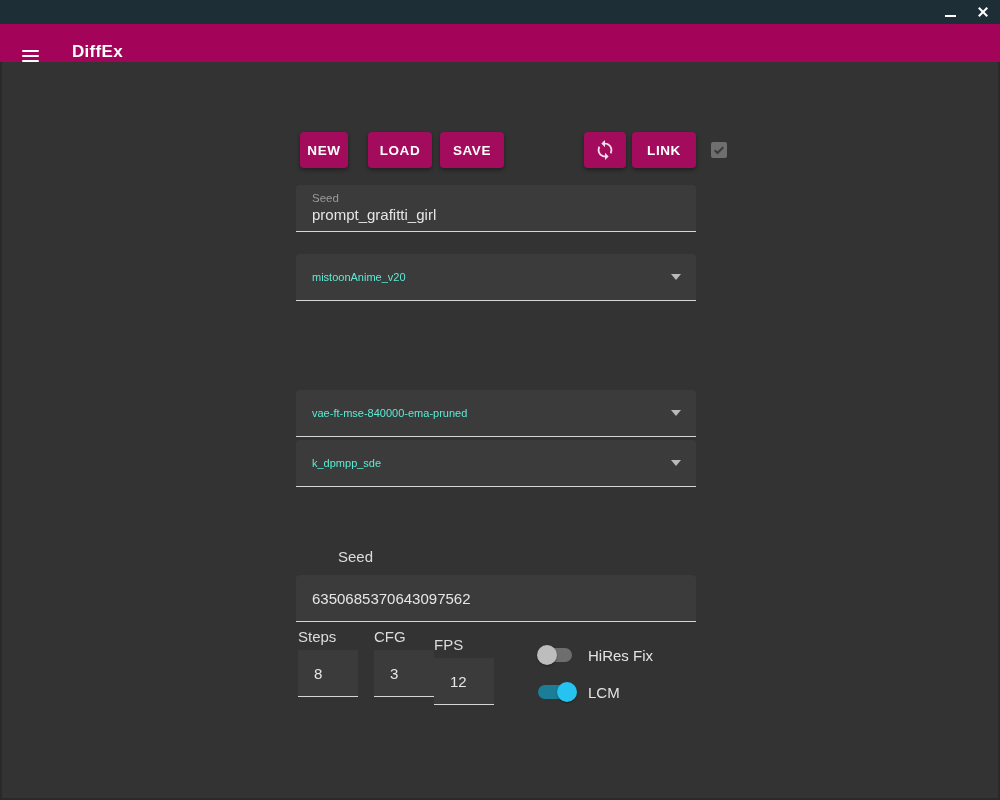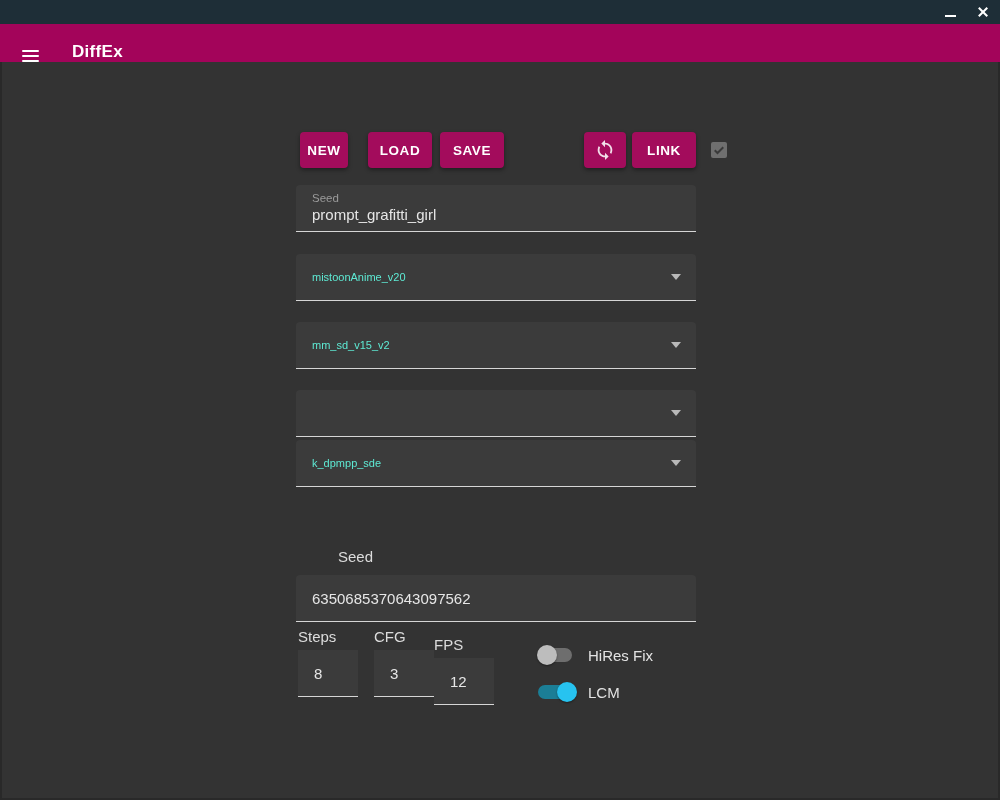--- a/index.html
+++ b/index.html
@@ -133,26 +133,23 @@
       <div class="field name-field">
         <span class="field-label">Seed</span>
         <input class="low" type="text" value="prompt_grafitti_girl" style="">
       </div>
 
       <div class="select select-1">
         <span class="select-value">mistoonAnime_v20</span>
         <span class="dd-arrow"></span>
       </div>
 
-      <div class="select select-2">
-        <span class="select-value">mm_sd_v15_v2</span>
-        <span class="dd-arrow"></span>
-      </div>
 
       <div class="select select-3">
+        <span class="select-value">vae-ft-mse-840000-ema-pruned</span>
         <span class="dd-arrow"></span>
       </div>
 
       <div class="select select-4">
         <span class="select-value">k_dpmpp_sde</span>
         <span class="dd-arrow"></span>
       </div>
 
       <div class="seed-label">Seed</div>
       <div class="field seed-field">

